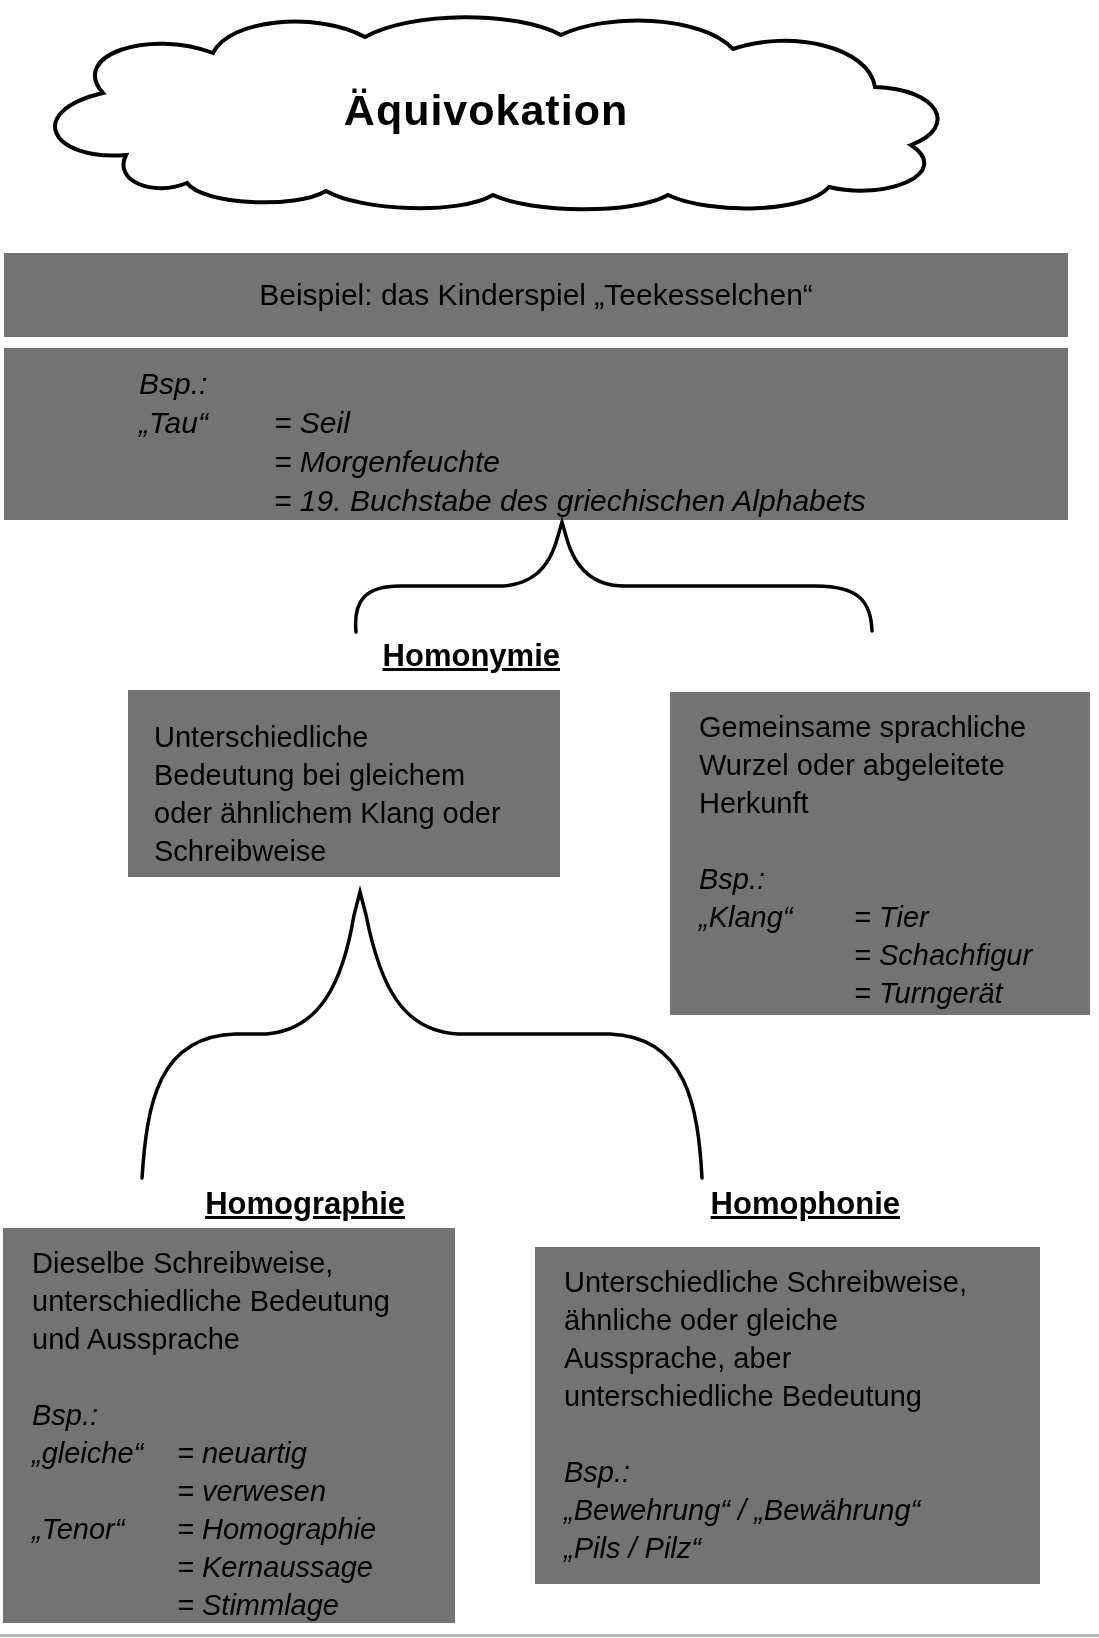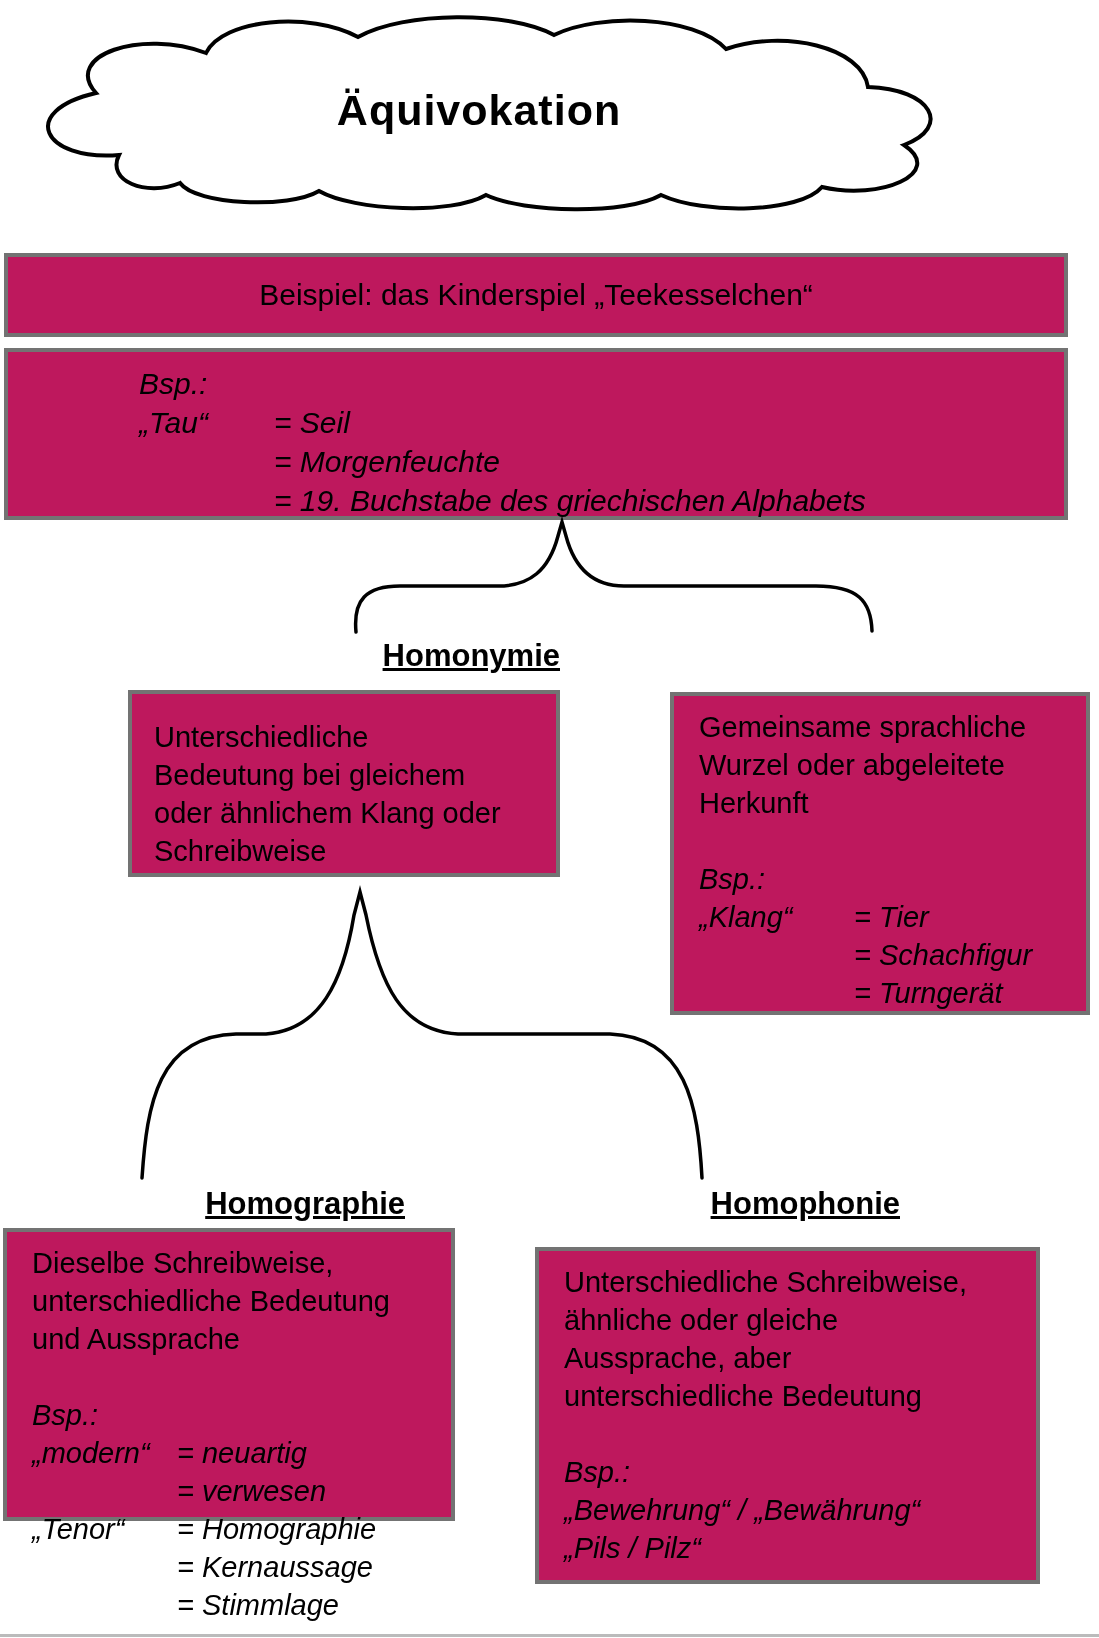--- a/index.html
+++ b/index.html
@@ -6,30 +6,30 @@
   body {
     width: 1099px; height: 1638px; position: relative;
     font-family: "Liberation Sans", sans-serif; color: #000;
     overflow: hidden;
   }
   .page { position: absolute; inset: 0; }
 
   svg { overflow: visible; }
 
   
-  .cloud-wrap { position: absolute; left: 4px; top: 4px; width: 950px; height: 212px; text-align: right; }
+  .cloud-wrap { position: absolute; left: 11px; top: 4px; width: 950px; height: 212px; text-align: right; }
   .cloud-wrap svg { position: absolute; inset: 0; }
   .cloud-title {
     position: absolute; inset: 0;
     display: flex; align-items: center; justify-content: center;
     font-size: 43px; font-weight: bold; letter-spacing: 1px;
   }
 
   
-  .box { position: absolute; box-sizing: border-box; border: 4px solid #737373; background: #be185d; }
+  .box { position: absolute; box-sizing: border-box; border: 4px solid #737373; background: #737373; }
   .outer { border-width: 4px; }
 
   .example-box { left: 4px; top: 253px; width: 1064px; height: 84px;
     display: flex; align-items: center; justify-content: center; }
   .example-text { font-size: 30px; }
 
   .tau-box { left: 4px; top: 348px; width: 1064px; height: 172px;
     padding: 12px 20px 0 131px; font-size: 30px; font-style: italic; line-height: 39px; }
 
   .defrow { display: flex; }
@@ -39,21 +39,21 @@
   .branch-heading { position: absolute; font-size: 31px; font-weight: bold; text-align: right; text-decoration: underline; }
   .h-homonymie  { left: 128px; top: 638px;  width: 432px; }
   .h-polysemie  { left: 670px; top: 638px;  width: 420px; }
   .h-homographie { left: 10px;  top: 1186px; width: 395px; }
   .h-homophonie  { left: 535px; top: 1186px; width: 365px; }
 
   .homonymie-box { left: 128px; top: 690px; width: 432px; height: 187px;
     padding: 24px 18px 0 22px; }
   .polysemie-box { left: 670px; top: 692px; width: 420px; height: 323px;
     padding: 12px 12px 0 25px; }
-  .homographie-box { left: 3px; top: 1228px; width: 452px; height: 293px;
+  .homographie-box { left: 3px; top: 1228px; width: 452px; height: 395px;
     padding: 12px 10px 0 25px; }
   .homophonie-box { left: 535px; top: 1247px; width: 505px; height: 337px;
     padding: 12px 10px 0 25px; }
 
   .body-text { font-size: 29px; line-height: 38px; }
   .desc { white-space: pre-line; }
   .spacer { height: 38px; }
   .it { font-style: italic; }
 
   .polysemie-box .term-col { width: 155px; }
@@ -160,21 +160,21 @@
   <div class="branch-heading h-homographie">Homographie</div>
   <div class="branch-heading h-homophonie">Homophonie</div>
 
   <div class="box homographie-box body-text">
     <div class="desc">Dieselbe Schreibweise,
 unterschiedliche Bedeutung
 und Aussprache</div>
     <div class="spacer"></div>
     <div class="it">Bsp.:</div>
     <div class="defrow it">
-      <span class="term-col">„modern“</span>
+      <span class="term-col">„gleiche“</span>
       <span>= neuartig</span>
     </div>
     <div class="defrow it">
       <span class="term-col"></span>
       <span>= verwesen</span>
     </div>
     <div class="defrow it">
       <span class="term-col">„Tenor“</span>
       <span>= Homographie</span>
     </div>

